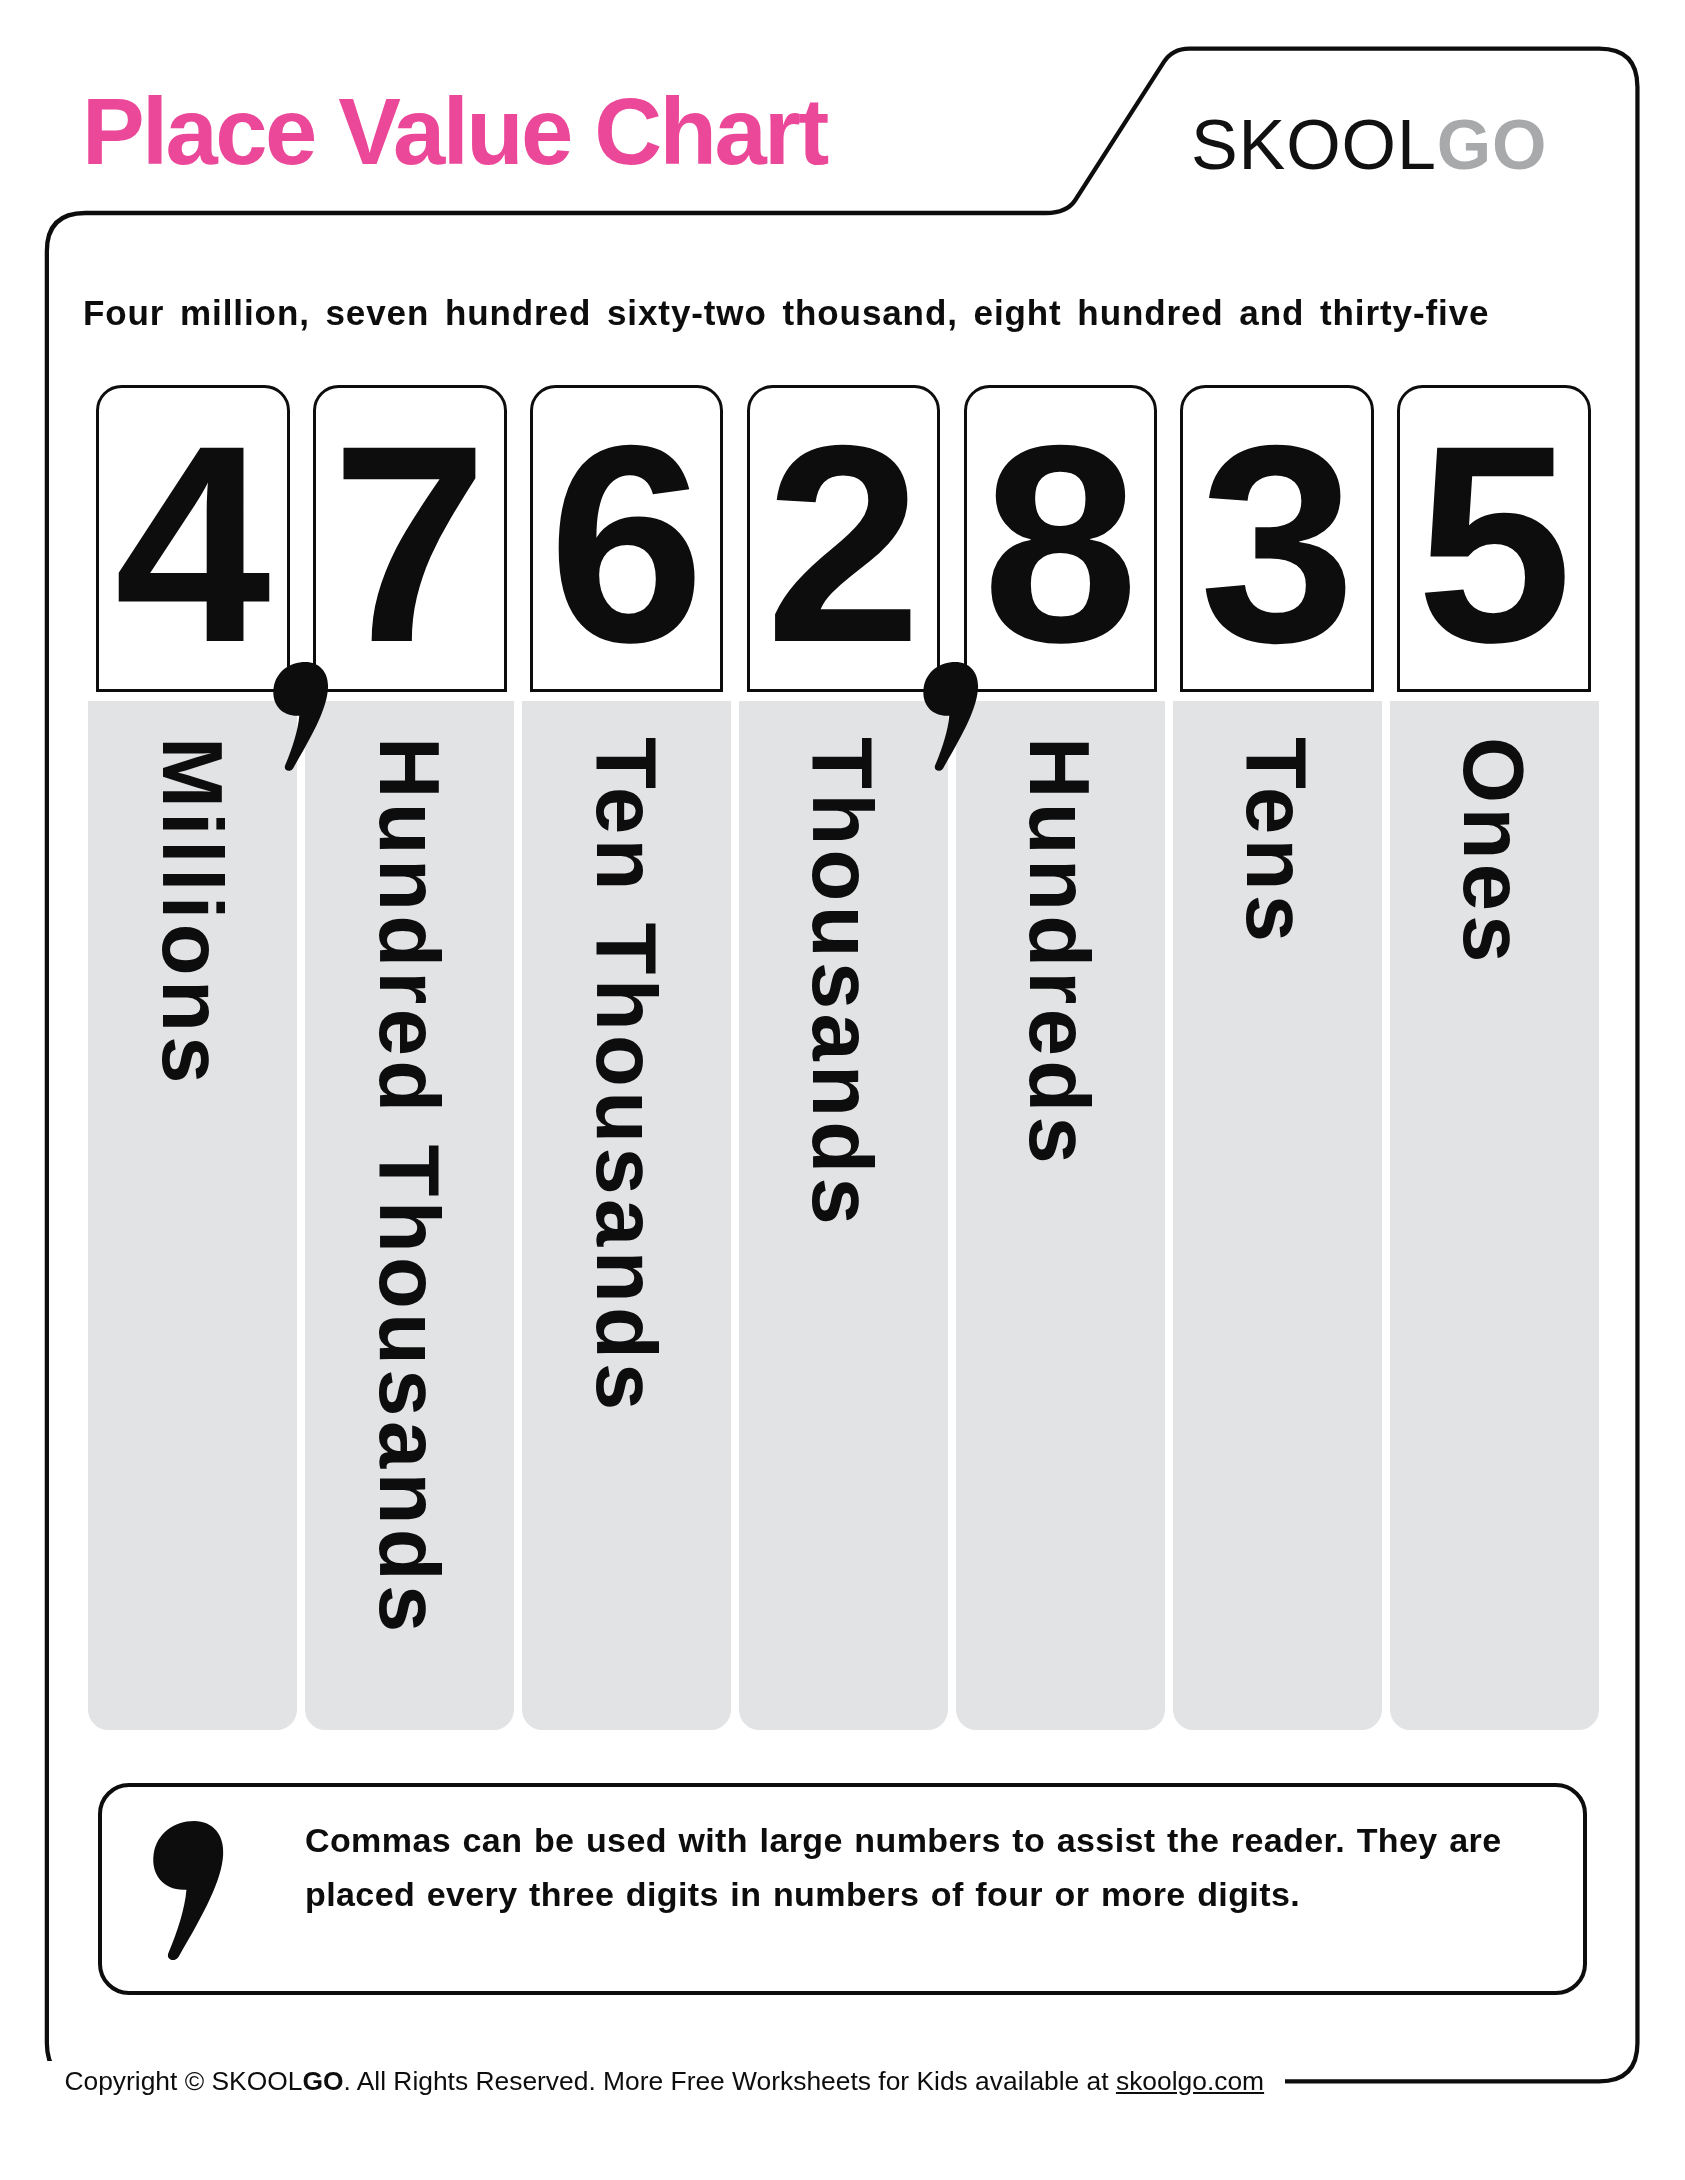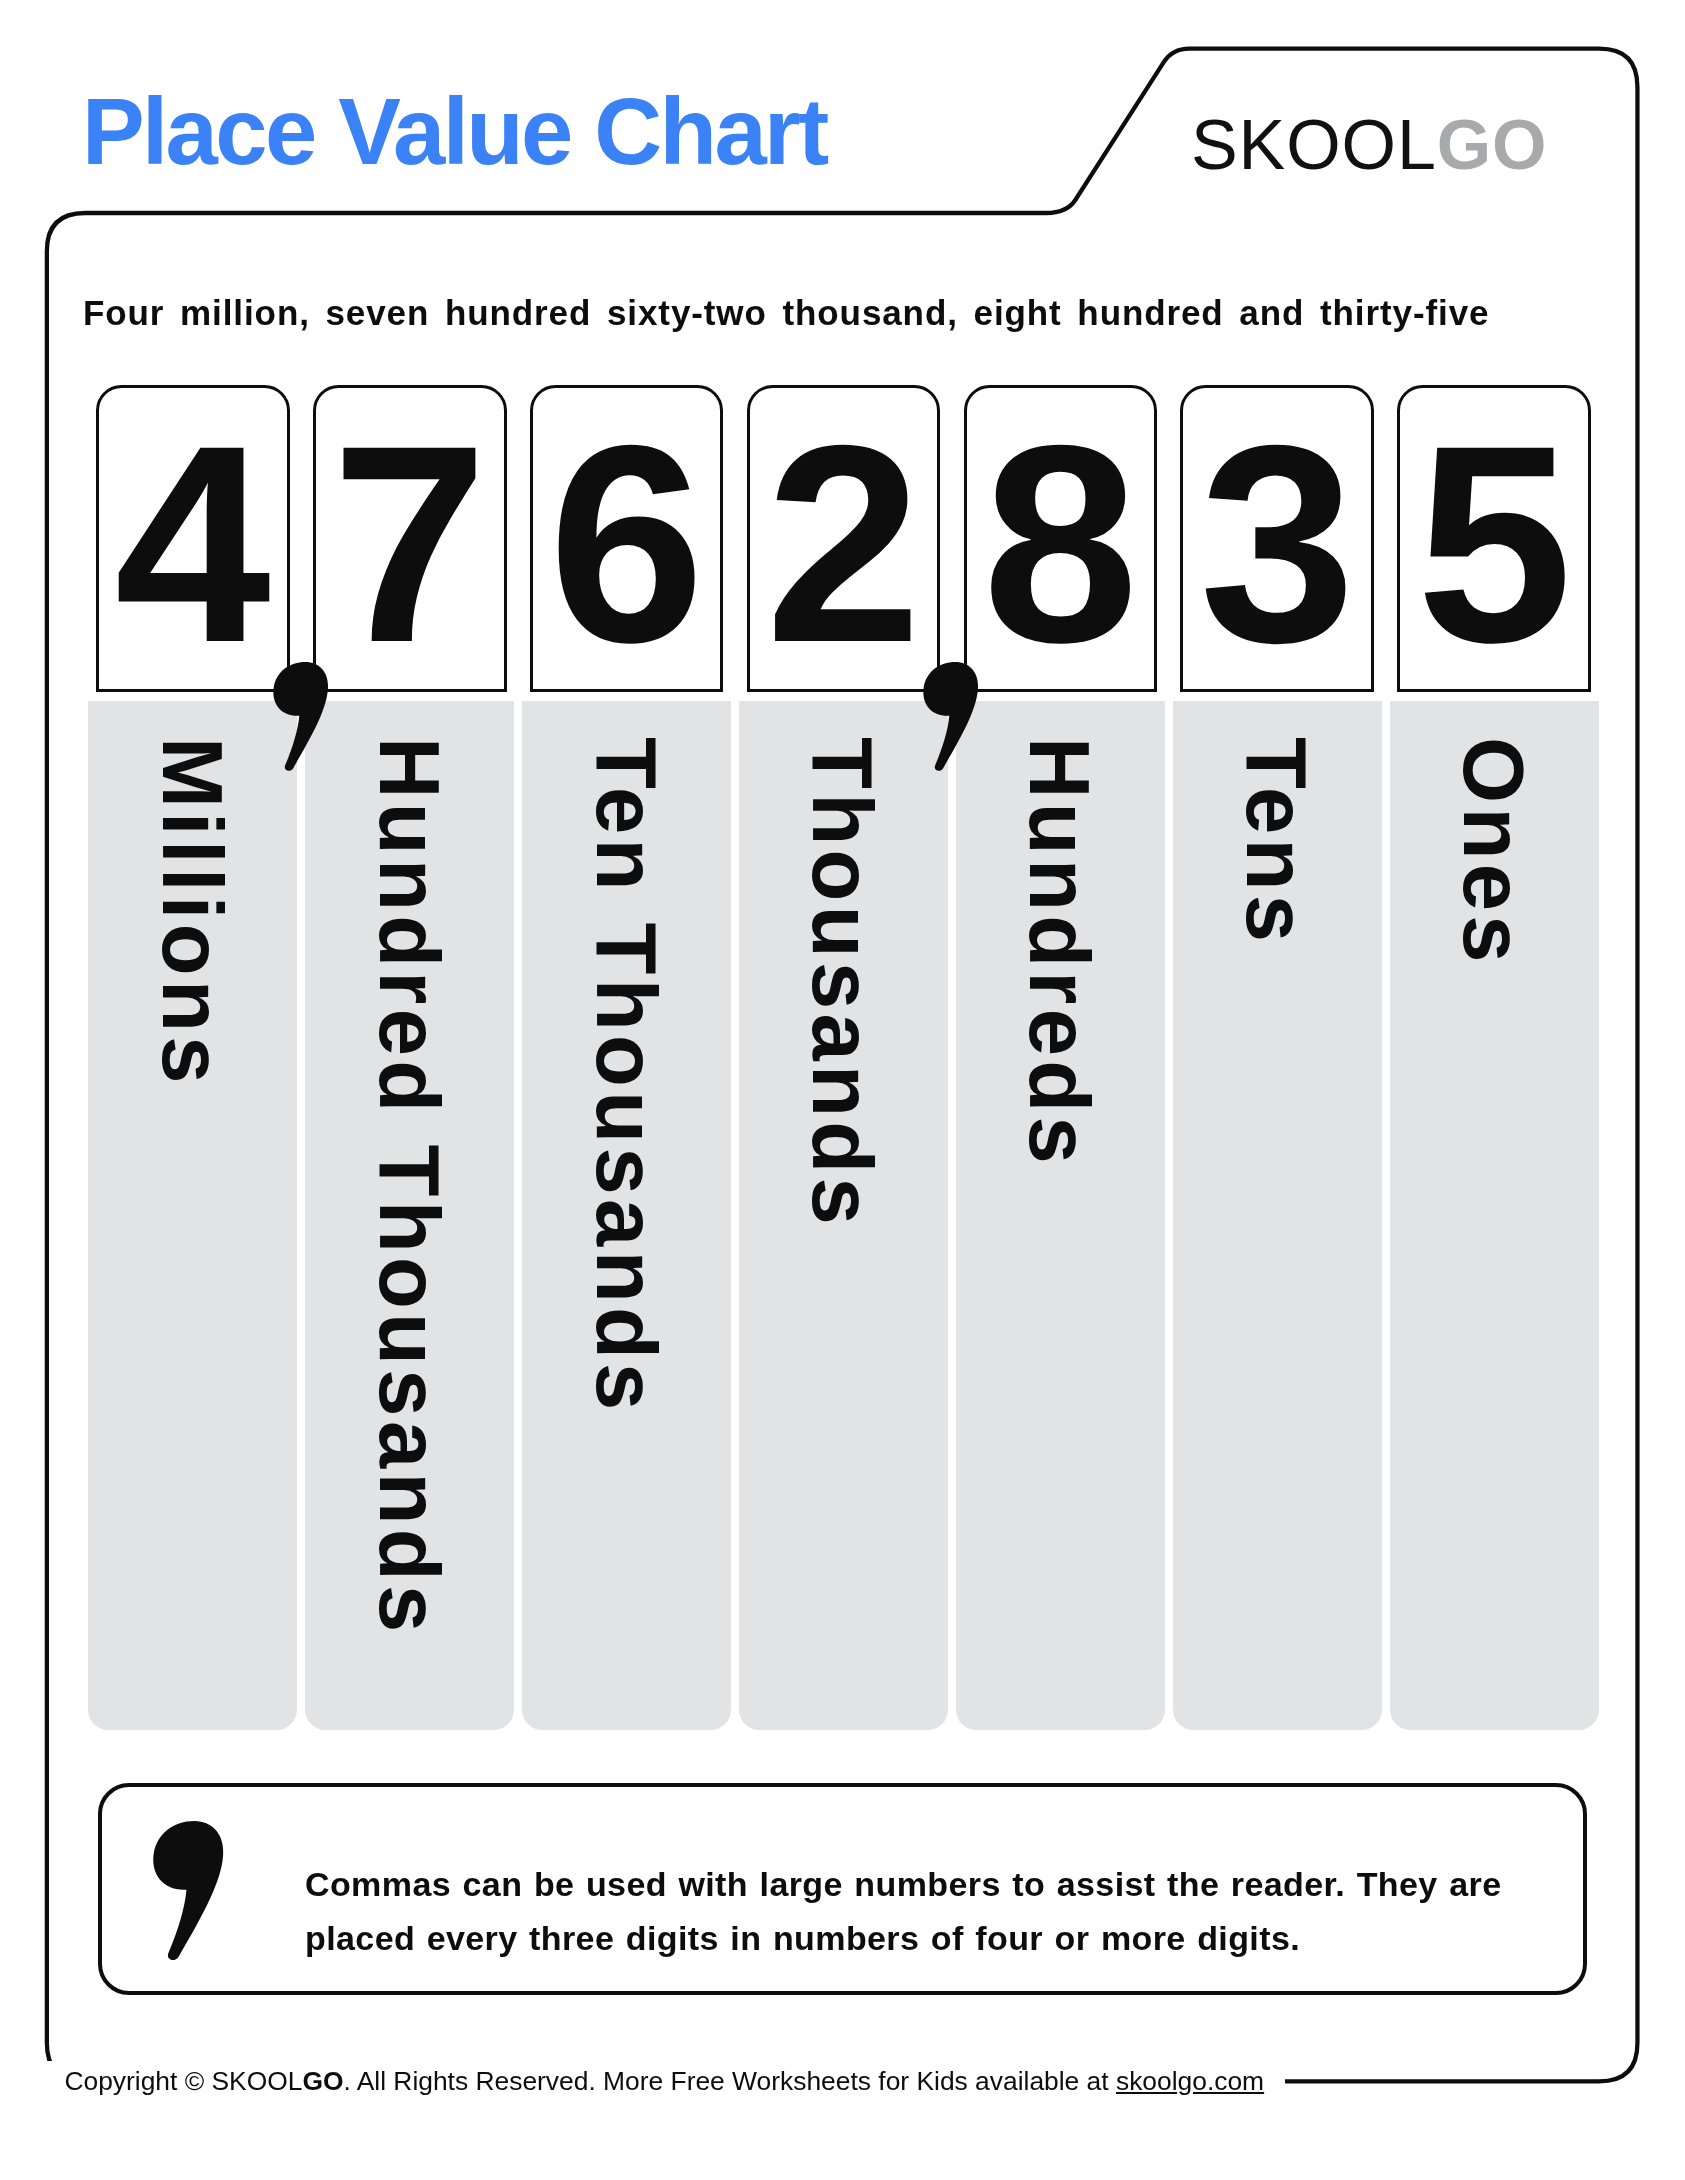--- a/index.html
+++ b/index.html
@@ -2,21 +2,21 @@
 <html style="font-size:13.6px"><head>
 <meta charset="utf-8">
 <style>
   html,body{margin:0;padding:0;background:#ffffff;}
   body{width:1686px;height:2181px;position:relative;overflow:hidden;
        font-family:"Liberation Sans",sans-serif;color:#111;}
   .abs{position:absolute;}
 
   
   #page-title{left:82px;top:78px;font-size:94px;font-weight:bold;
-      letter-spacing:-2.6px;color:#3b82f6;white-space:nowrap;}
+      letter-spacing:-2.6px;color:#ec4899;white-space:nowrap;}
   #logo-text{left:1191px;top:101px;font-size:70px;line-height:89px;
       letter-spacing:0.9px;white-space:nowrap;}
   #logo-text .logo-go{font-weight:bold;}
 
   
   #outline-svg{left:0;top:0;width:1686px;height:2181px;pointer-events:none;}
 
   
   #number-sentence{left:83px;top:293px;font-size:35px;font-weight:bold;
       letter-spacing:0.9px;word-spacing:5.1px;white-space:nowrap;color:#0d0d0d;}
@@ -36,21 +36,21 @@
       transform:rotate(90deg);transform-origin:0 0;
       font-size:85px;font-weight:bold;letter-spacing:4.3px;line-height:89px;
       white-space:nowrap;color:#0d0d0d;}
 
   
   #note-box{left:98px;top:1783px;width:1489px;height:212px;background:#fff;
       border:4.3px solid #0d0d0d;border-radius:31px;box-sizing:border-box;}
   #note-comma{position:absolute;left:47px;top:25.6px;width:78px;height:158px;}
   #note-text{position:absolute;left:203px;top:25.6px;width:1269px;
       font-size:34px;font-weight:bold;line-height:54px;letter-spacing:0.4px;
-      word-spacing:1.7px;color:#0d0d0d;margin-top:44px;}
+      word-spacing:1.7px;color:#0d0d0d;}
 
   
   #footer{left:44px;top:2061px;width:1597px;}
   #footer .footer-inner{display:inline-block;background:#ffffff;
       padding:0 20.4px;font-size:26.4px;line-height:41px;color:#0d0d0d;}
   #footer .footer-bold{font-weight:bold;}
   #footer .footer-link{text-decoration:underline;color:#0d0d0d;}
 </style>
 </head>
 <body>

